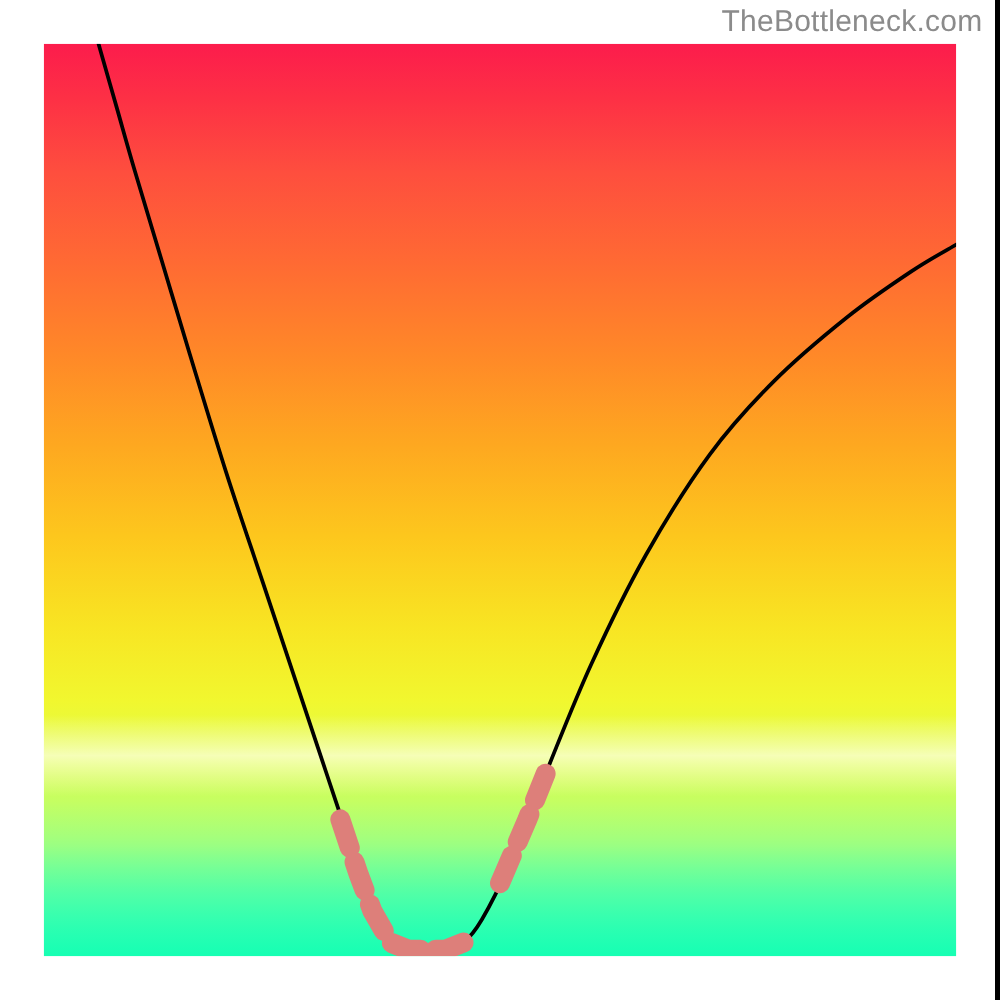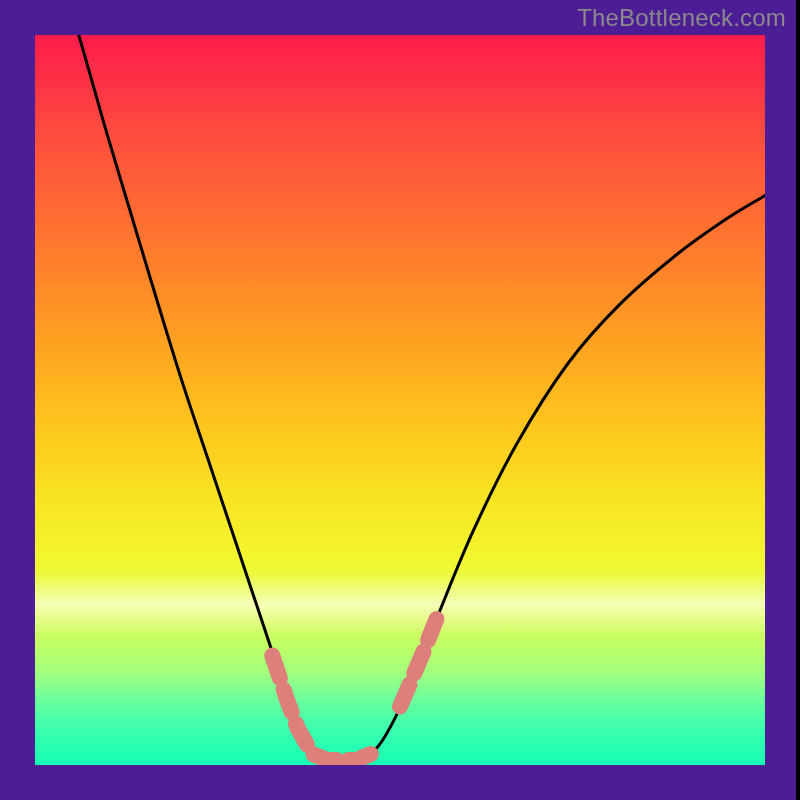--- a/index.html
+++ b/index.html
@@ -10,21 +10,21 @@
     background: #000;
     overflow: hidden;
     font-family: Arial, Helvetica, sans-serif;
   }
   .frame {
     position: absolute;
     top: 0;
     left: 0;
     width: 796px;
     height: 800px;
-    background: #4c1d95;
+    background: #ffffff;
   }
   .watermark {
     position: absolute;
     top: 4px;
     right: 10px;
     color: #8b8b8b;
     font-size: 24px;
     font-weight: 500;
     letter-spacing: 0.2px;
     z-index: 40;

